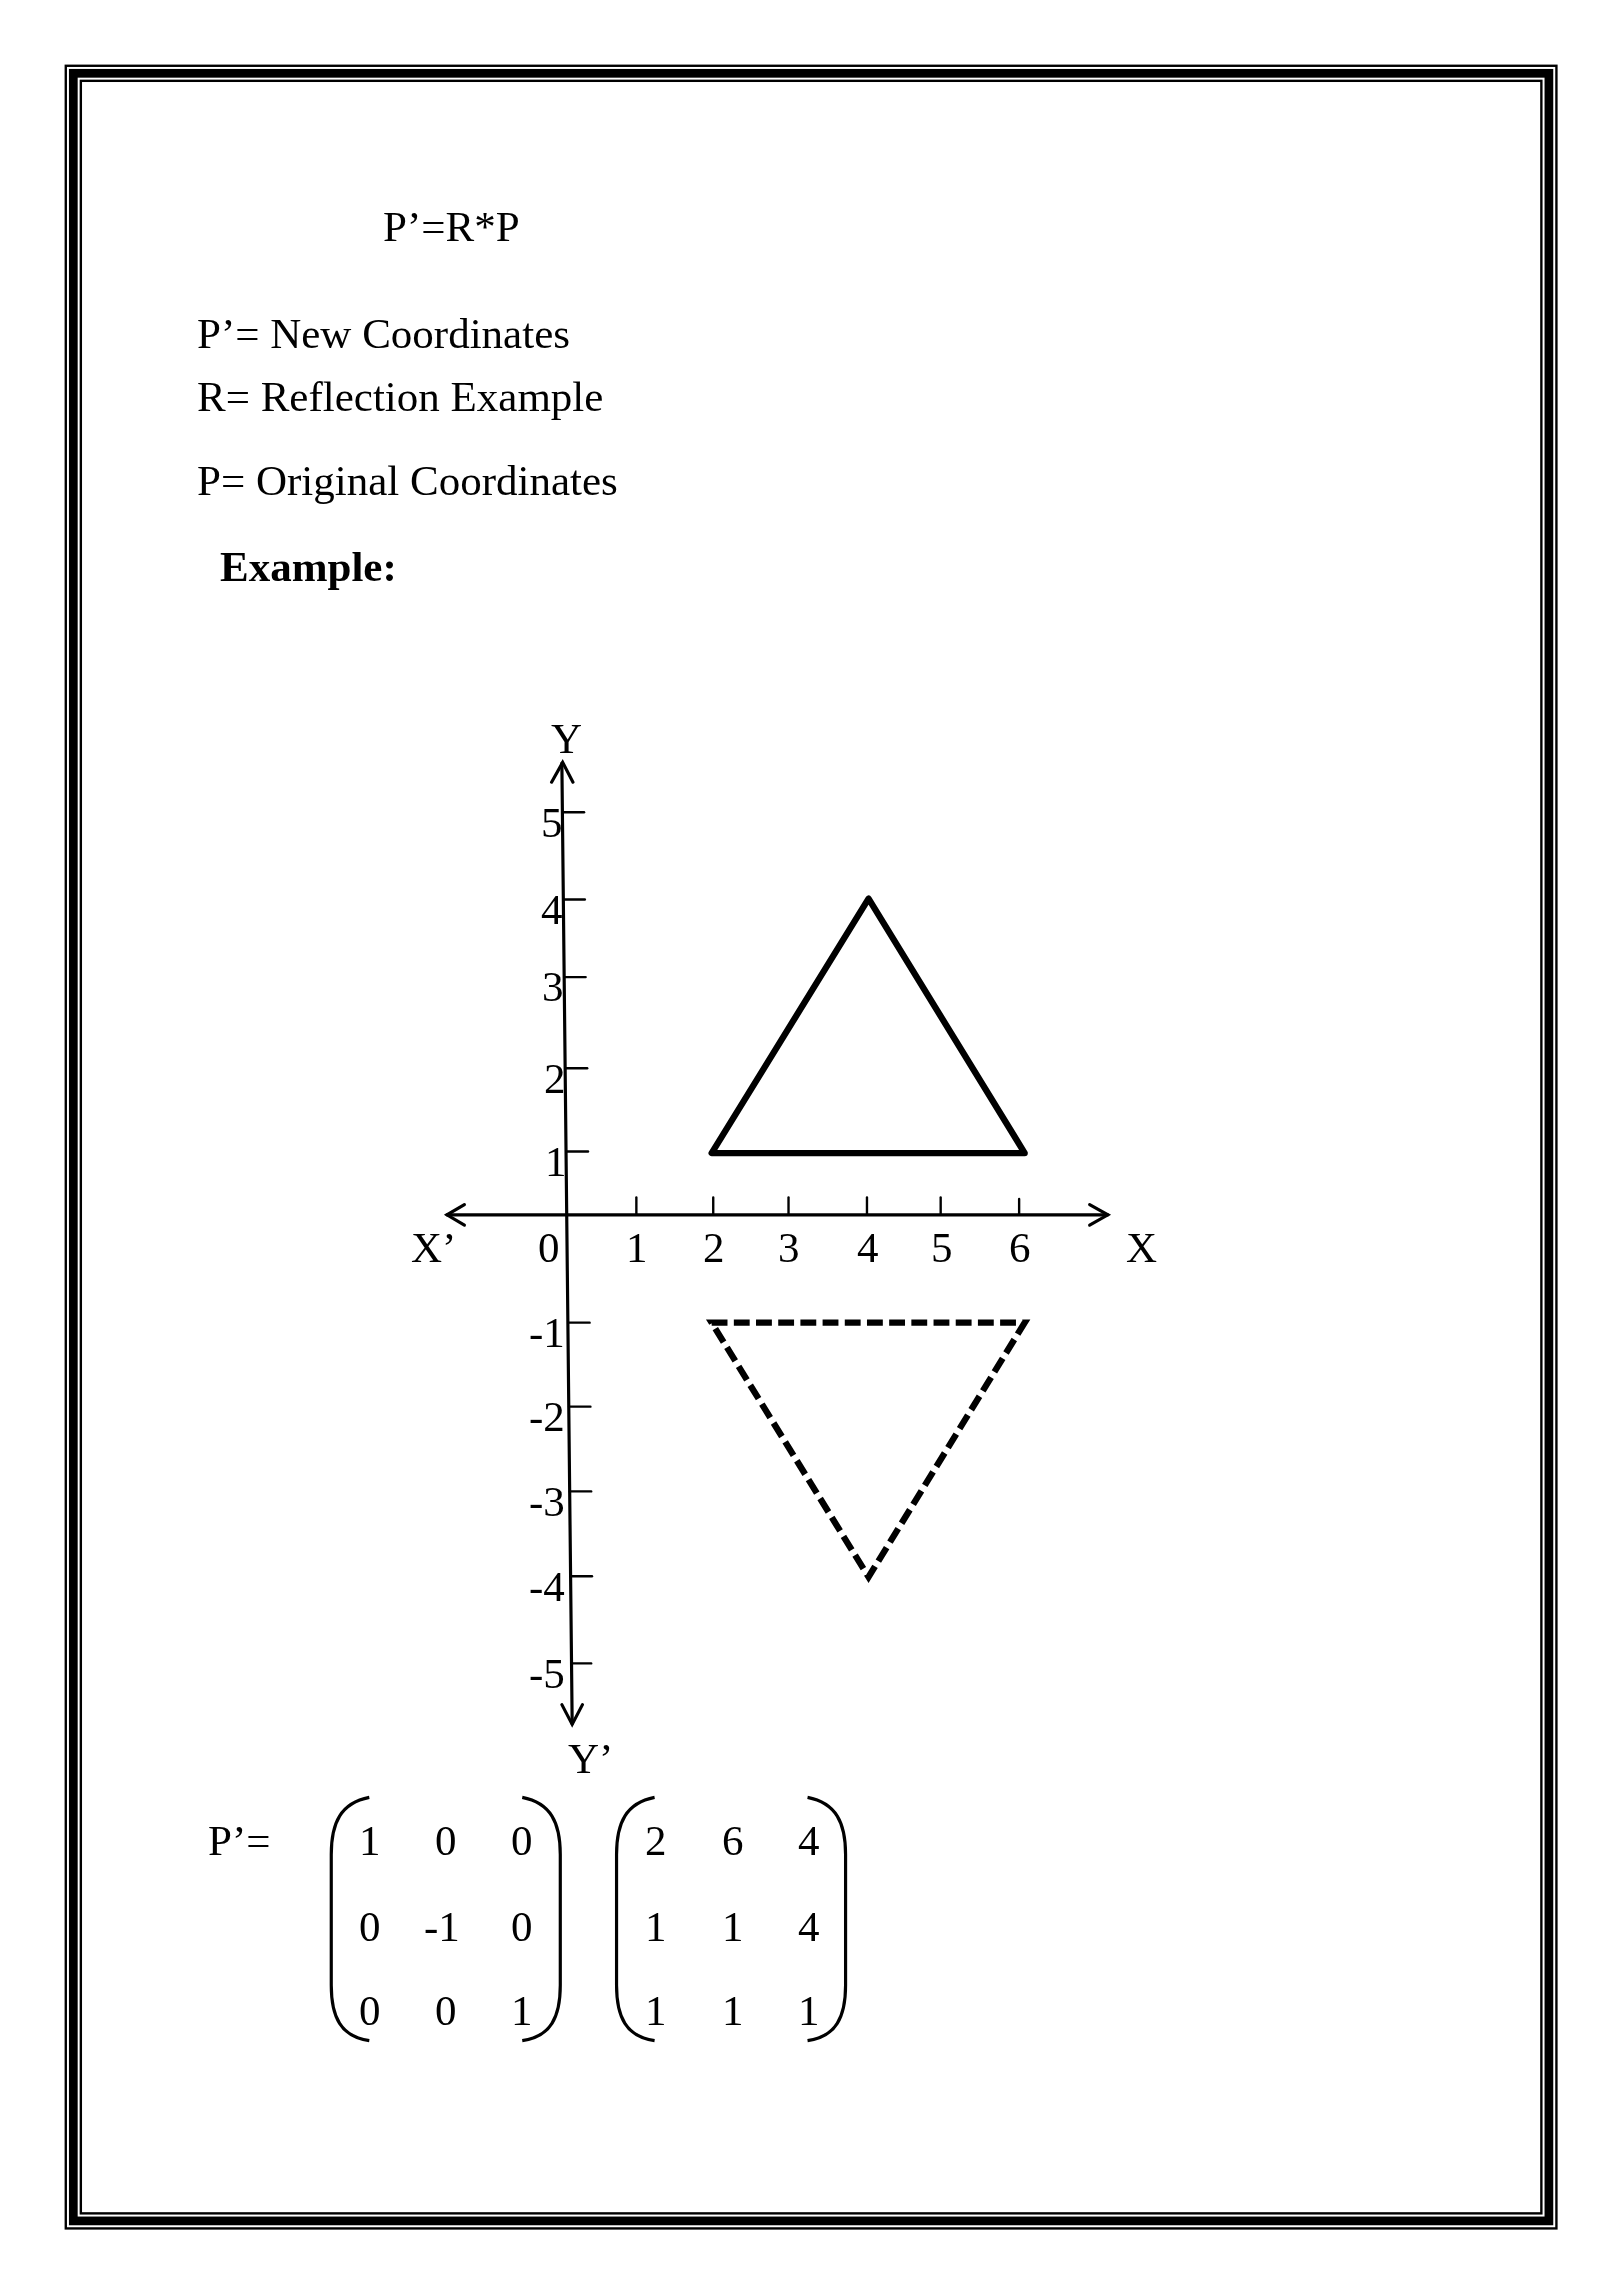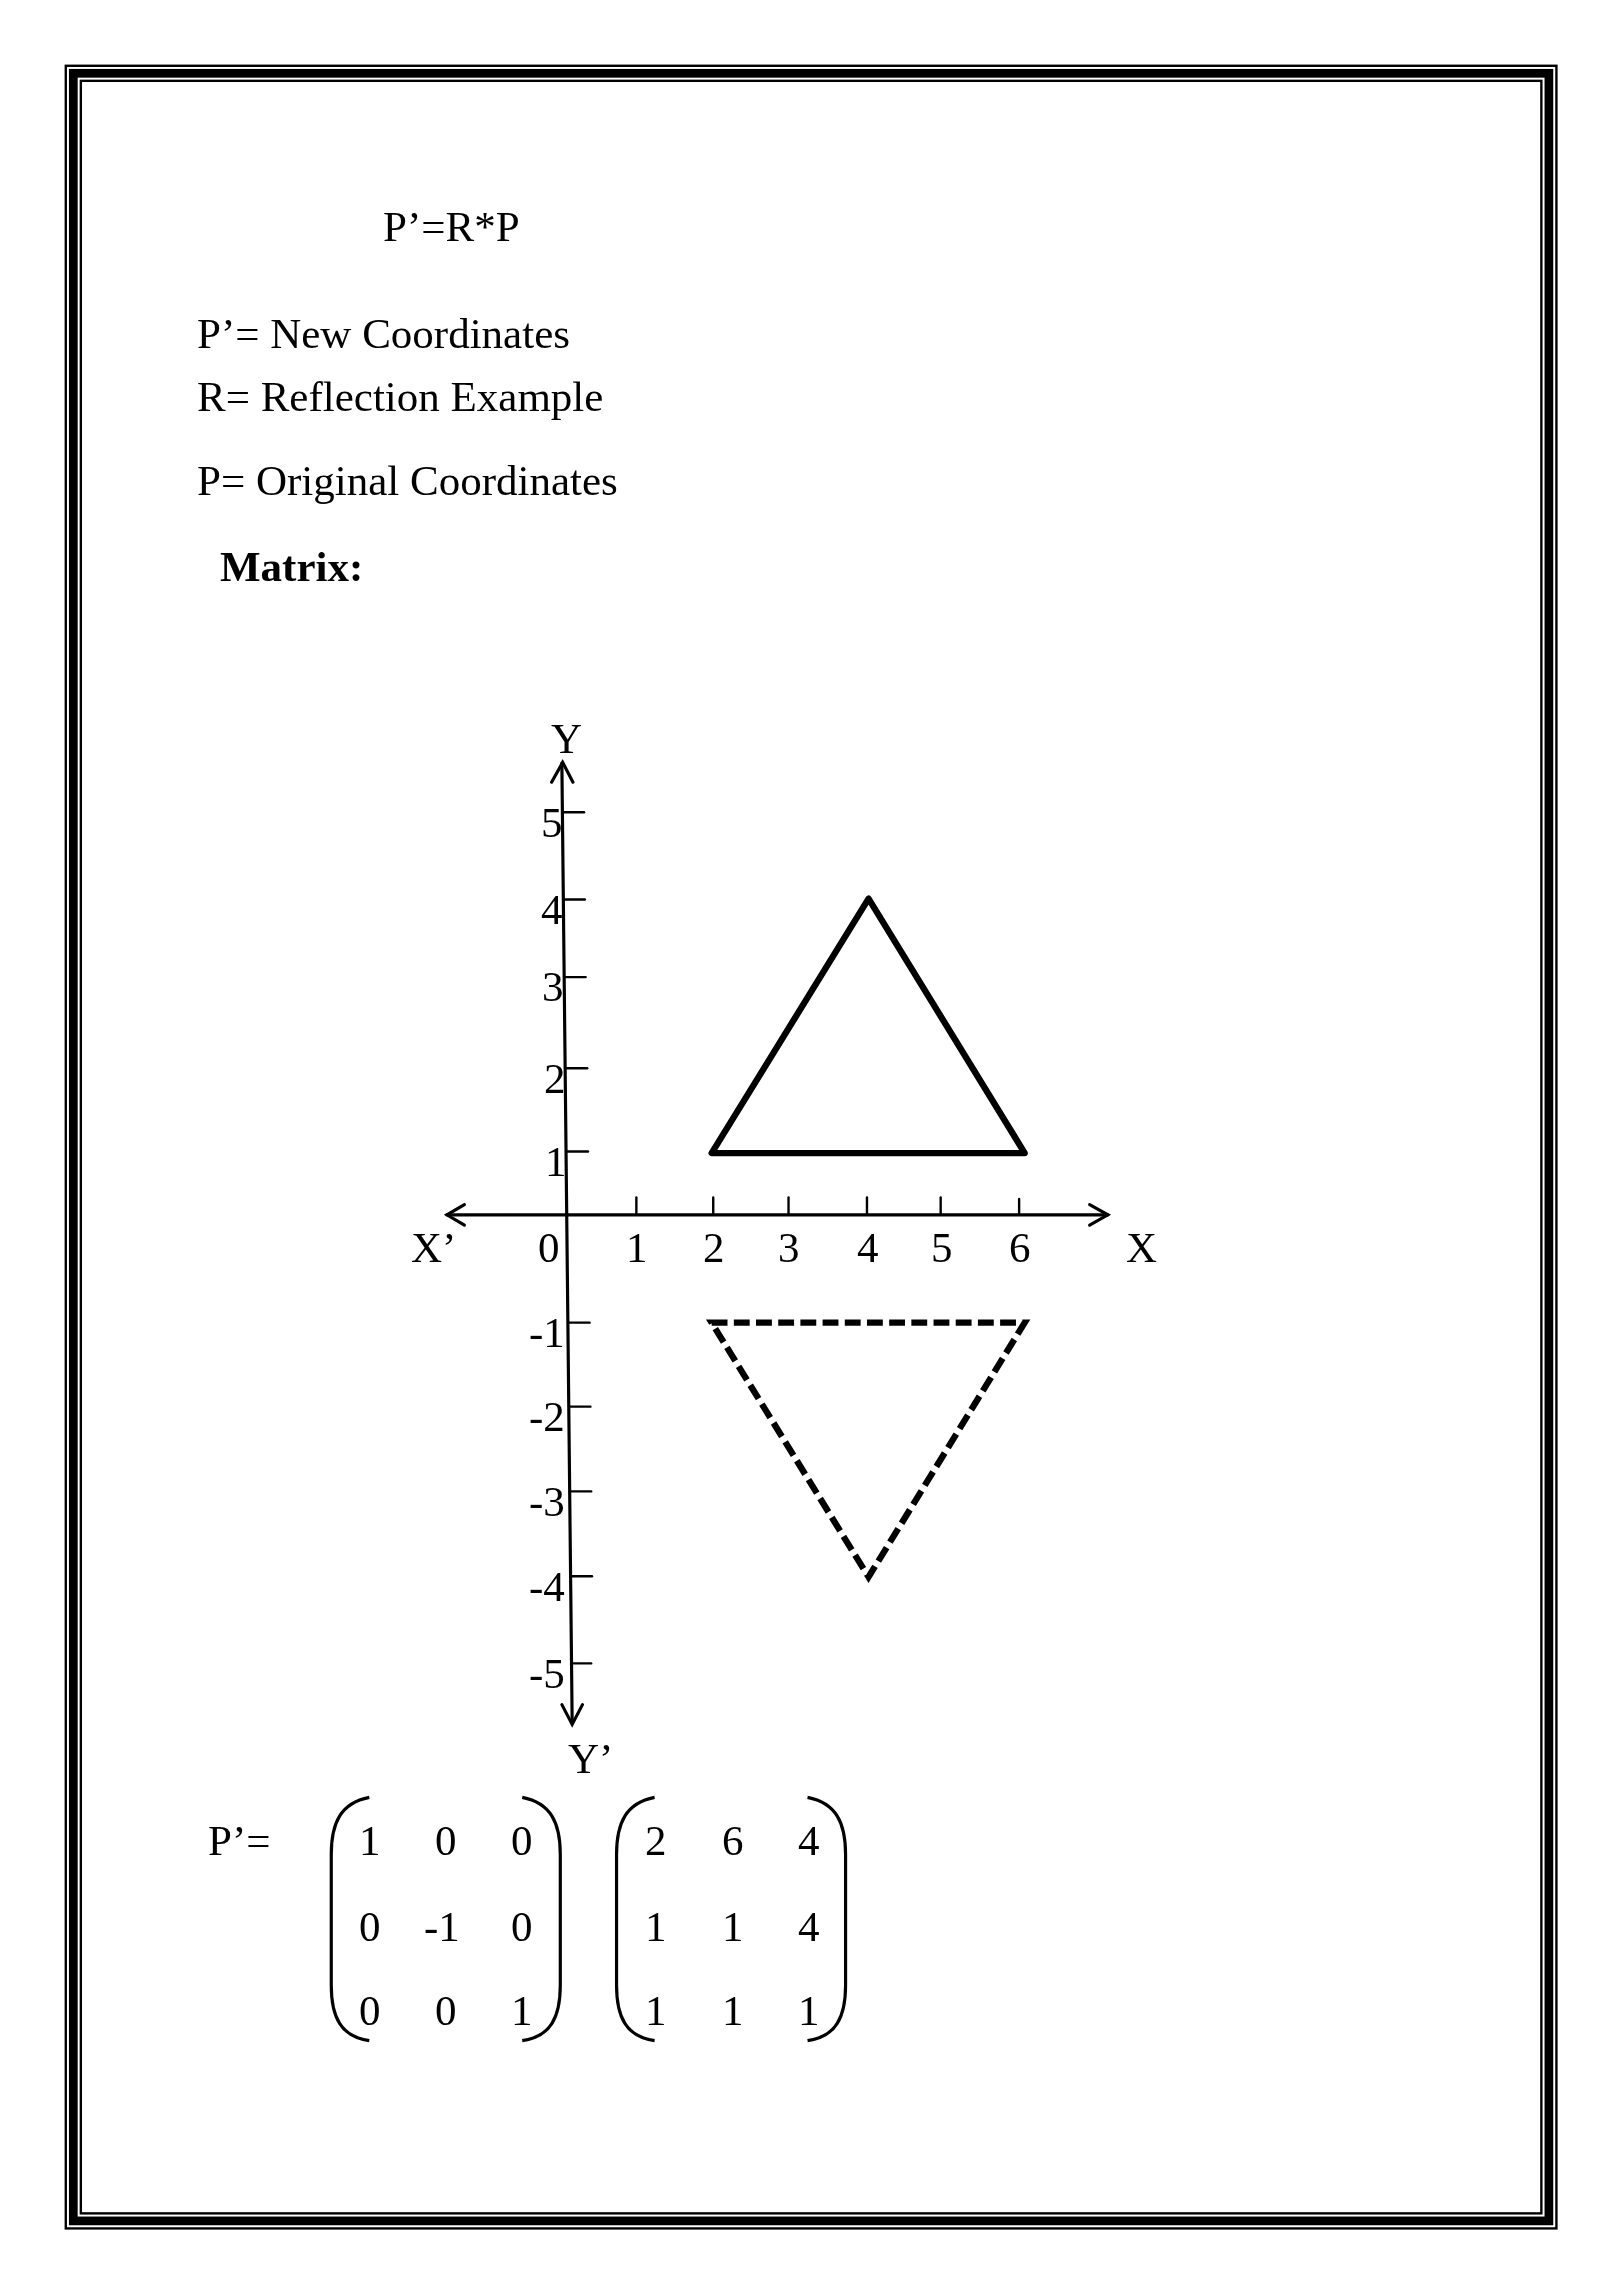--- a/index.html
+++ b/index.html
@@ -17,21 +17,21 @@
   <svg width="1623" height="2295" viewBox="0 0 2048 2896">
     <rect x="83" y="83" width="1881" height="2729" fill="none" stroke="#000" stroke-width="3"></rect>
     <rect x="92.5" y="92.5" width="1862" height="2710" fill="none" stroke="#000" stroke-width="11"></rect>
     <rect x="102" y="102" width="1843" height="2691" fill="none" stroke="#000" stroke-width="3"></rect>
   </svg>
 
   <div class="txt" style="left:383px; top:205px;">P’=R*P</div>
   <div class="txt" style="left:197px; top:290px;margin-top:22px;">P’= New Coordinates</div>
   <div class="txt" style="left:197px; top:375px;">R= Reflection Example</div>
   <div class="txt" style="left:197px; top:459px;">P= Original Coordinates</div>
-  <div class="txt bold" style="left:220px; top:545px;">Matrix:</div>
+  <div class="txt bold" style="left:220px; top:545px;">Example:</div>
 
   <svg width="1623" height="2295" viewBox="0 0 2048 2896">
     <g stroke="#000" fill="none" stroke-linecap="round">
 
       <line x1="709" y1="963" x2="722" y2="2175" stroke-width="4"></line>
       <polyline points="696,987 710,962 723,987" stroke-width="4"></polyline>
       <polyline points="709,2151 722,2176 735,2151" stroke-width="4"></polyline>
 
       <line x1="564" y1="1533" x2="1398" y2="1533" stroke-width="4"></line>
       <polyline points="586,1520 564,1533 586,1546" stroke-width="4"></polyline>

